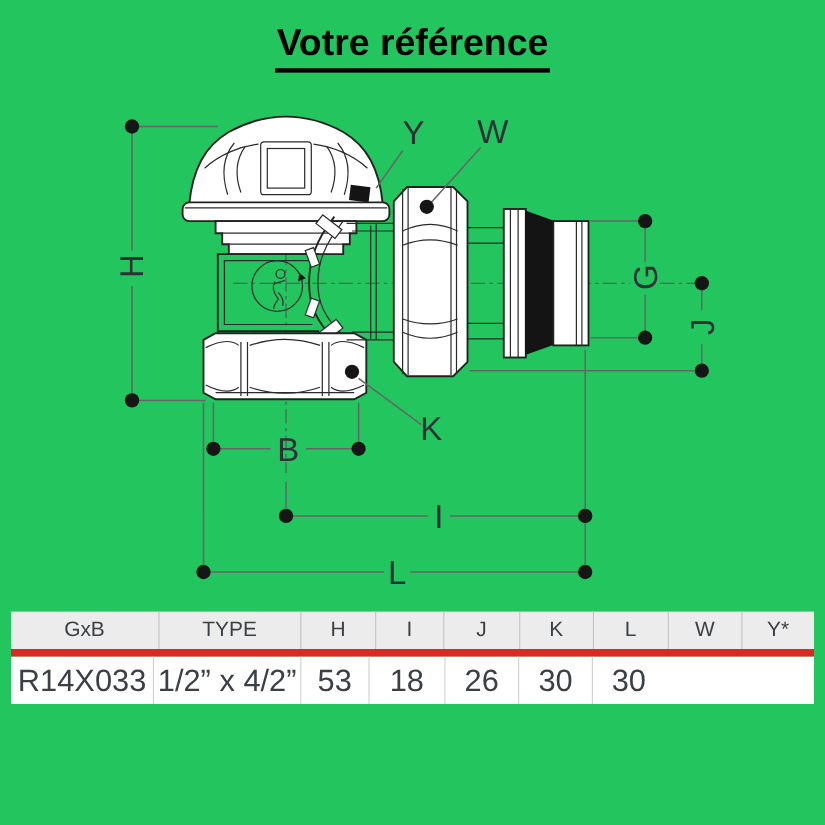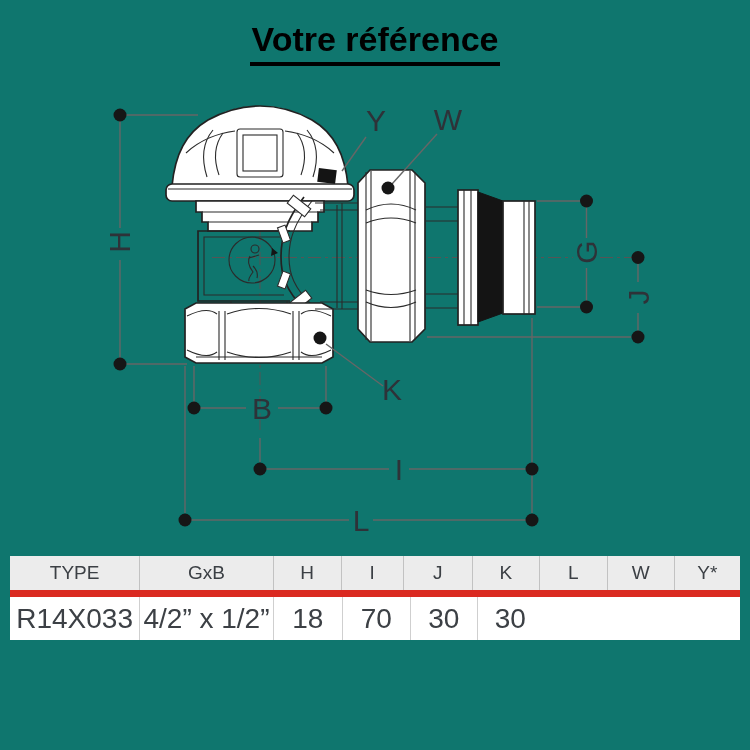--- a/index.html
+++ b/index.html
@@ -1,17 +1,17 @@
 <!DOCTYPE html>
 <html><head>
 <meta charset="utf-8">
 <style>
   html,body{margin:0;padding:0;background:#ffffff;}
   .stage{
-    position:relative;width:750px;height:750px;background:#0f766e;overflow:hidden;
+    position:relative;width:750px;height:750px;background:#22c55e;overflow:hidden;
     font-family:"Liberation Sans", sans-serif;
   }
   .page-title{
     position:absolute;top:20px;left:0;width:750px;text-align:center;
   }
   .page-title span{
     display:inline-block;font-size:34px;font-weight:bold;color:#000;
     border-bottom:4px solid #000;padding:0 2px 3px 2px;letter-spacing:0px;
   }
   svg.diagram{position:absolute;left:0;top:0;}
@@ -200,34 +200,35 @@
       <path class="dim" d="M185,366 V513"></path>
       <path class="dim" d="M185,520 H349 M373,520 H532"></path>
       <circle class="dot" cx="185" cy="520" r="6.5"></circle>
       <circle class="dot" cx="532" cy="520" r="6.5"></circle>
       <text class="lbl" x="361" y="531" text-anchor="middle">L</text>
     </g>
   </svg>
 
   <div class="ref-table">
     <div class="t-head">
+      <div class="cell c1">GxB</div>
       <div class="cell c0">TYPE</div>
-      <div class="cell c1">GxB</div>
       <div class="cell c2">H</div>
       <div class="cell c3">I</div>
       <div class="cell c4">J</div>
       <div class="cell c5">K</div>
       <div class="cell c6">L</div>
       <div class="cell c7">W</div>
       <div class="cell c8">Y*</div>
     </div>
     <div class="t-red"></div>
     <div class="t-row">
       <div class="cell c0">R14X033</div>
-      <div class="cell c1">4/2” x 1/2”</div>
+      <div class="cell c1">1/2” x 4/2”</div>
+      <div class="cell c3">53</div>
       <div class="cell c4">18</div>
-      <div class="cell c6">70</div>
+      <div class="cell c5">26</div>
       <div class="cell c7">30</div>
       <div class="cell c8">30</div>
     </div>
   </div>
 
 </div>
 
 </body></html>

